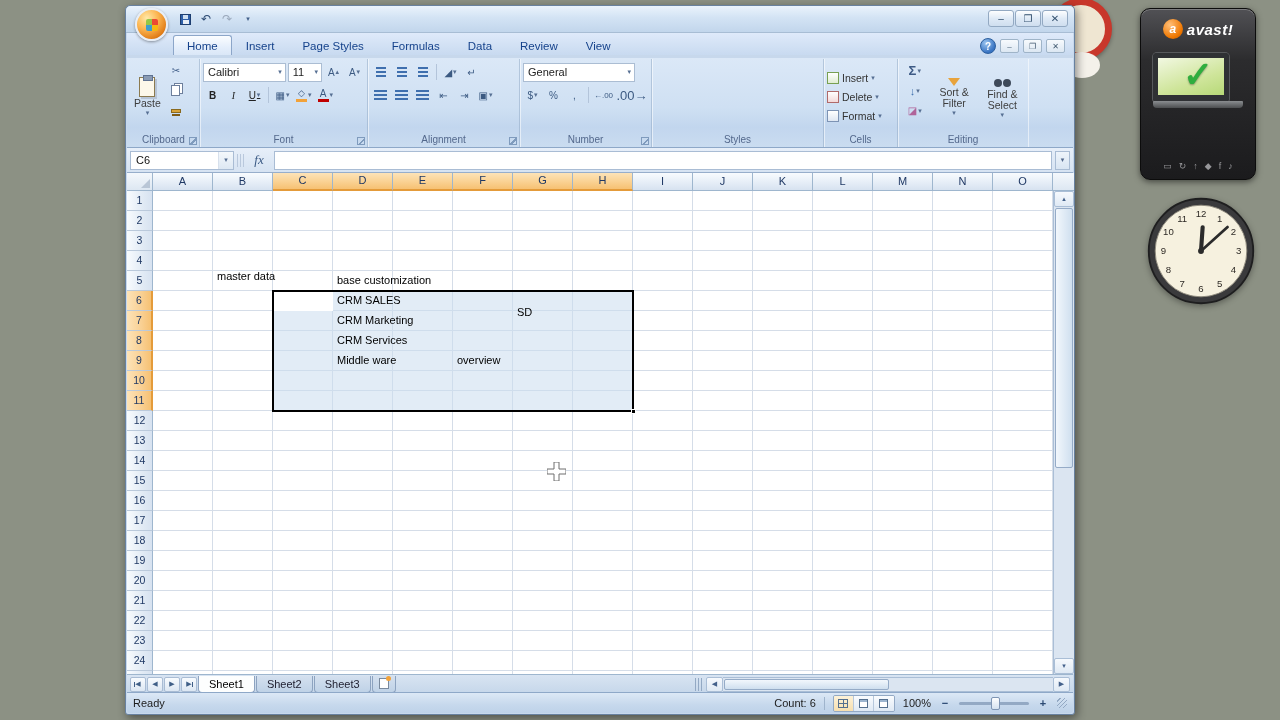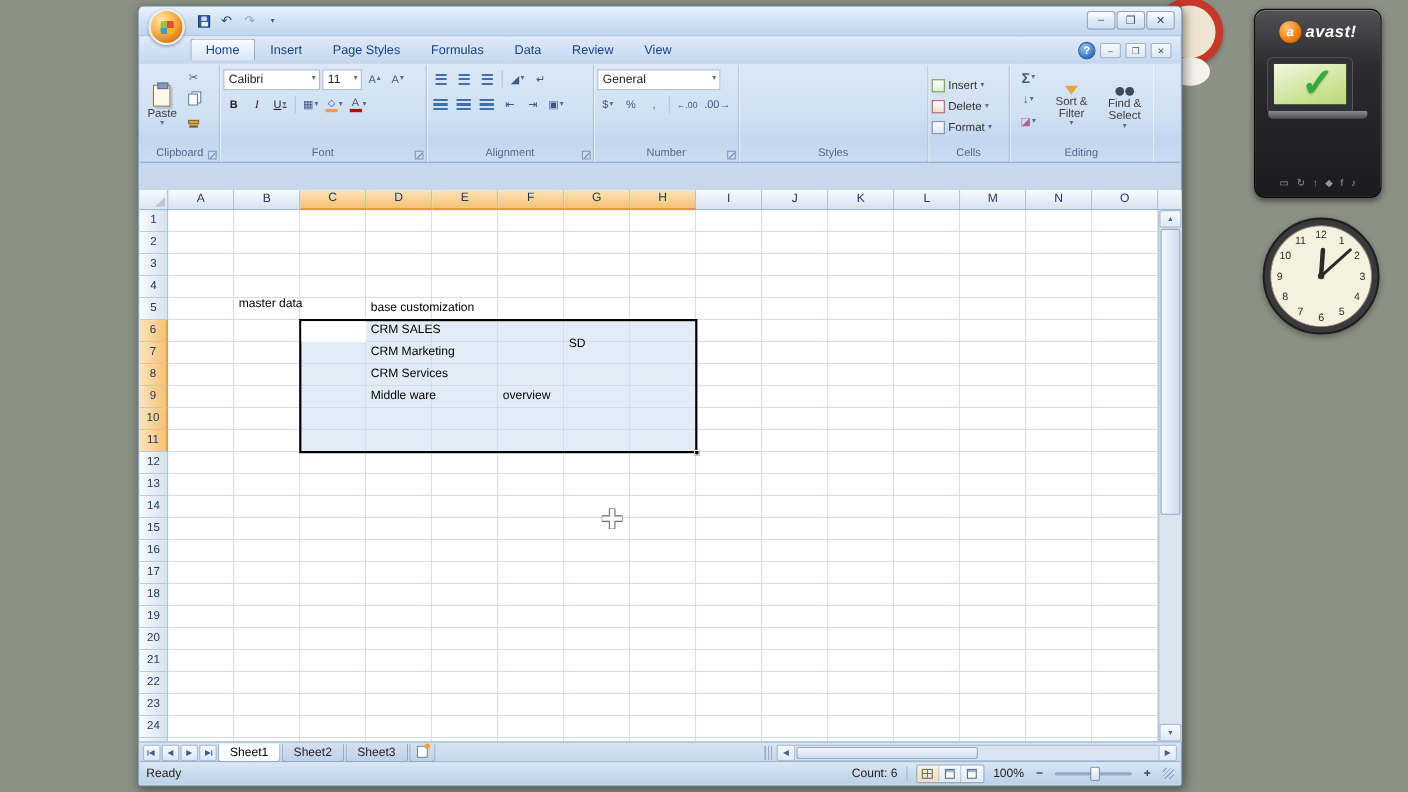--- a/index.html
+++ b/index.html
@@ -231,21 +231,21 @@
             </span>
           <span class="mbtn">
               <span class="brushico"></span>
             </span>
         </div>
       </div>
       <div class="glabel">Clipboard</div>
       <span class="launcher"></span>
     </div>
 
-    <div class="grp" style="width:188px">
+    <div class="grp" style="width:168px">
       <div class="gcol">
         <div class="frow">
           <span class="ddl" style="width:88px">
               <span>Calibri</span>
               <span class="dd" style="margin-left:auto">▾</span>
             </span>
           <span class="ddl" style="width:36px">
               <span>11</span>
               <span class="dd" style="margin-left:auto">▾</span>
             </span>
@@ -353,21 +353,21 @@
           <span class="tool">
               <span>%</span>
             </span>
           <span class="tool">
               <span>,</span>
             </span>
           <span class="bsep"></span>
           <span class="tool" style="font-size:8px">
               <span>←.00</span>
             </span>
-          <span class="tool" style="font-size:10px">
+          <span class="tool" style="font-size:13px">
               <span>.00→</span>
             </span>
         </div>
       </div>
       <div class="glabel">Number</div>
       <span class="launcher"></span>
     </div>
 
     <div class="grp" style="width:172px">
       <div class="glabel">Styles</div>
@@ -418,20 +418,36 @@
         <div class="vbtn" style="width:46px">
           <span class="bino"></span>
           <span>Find &amp; Select</span>
           <span class="dd">▾</span>
         </div>
       </div>
       <div class="glabel">Editing</div>
     </div>
   </div>
 
+  <div class="fbar">
+    <div class="nbox">
+      <span>C6</span>
+      <span class="nboxdd">
+          <span class="dd">▾</span>
+        </span>
+    </div>
+    <span class="fgrip"></span>
+    <span class="fxbtn">
+        <span>fx</span>
+      </span>
+    <div class="finput"></div>
+    <span class="fexp">
+        <span>▾</span>
+      </span>
+  </div>
 
   <div class="gz">
     <div class="hdrrow">
       <div class="corner"></div>
       <div id="colhdrs" style="display:flex">
           <div class="colh">A</div>
           <div class="colh">B</div>
           <div class="colh sel">C</div>
           <div class="colh sel">D</div>
           <div class="colh sel">E</div>

